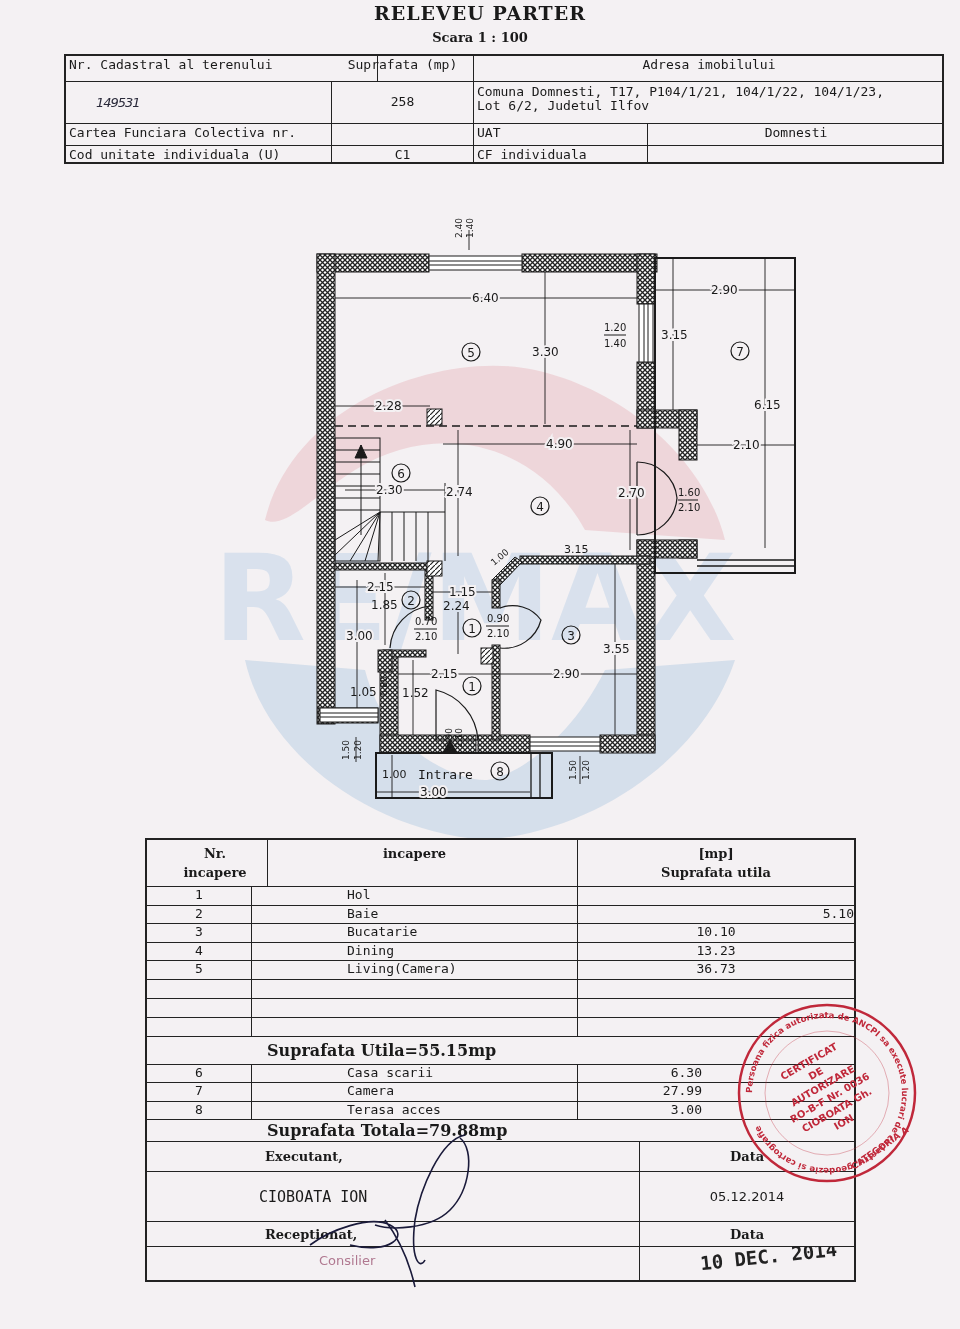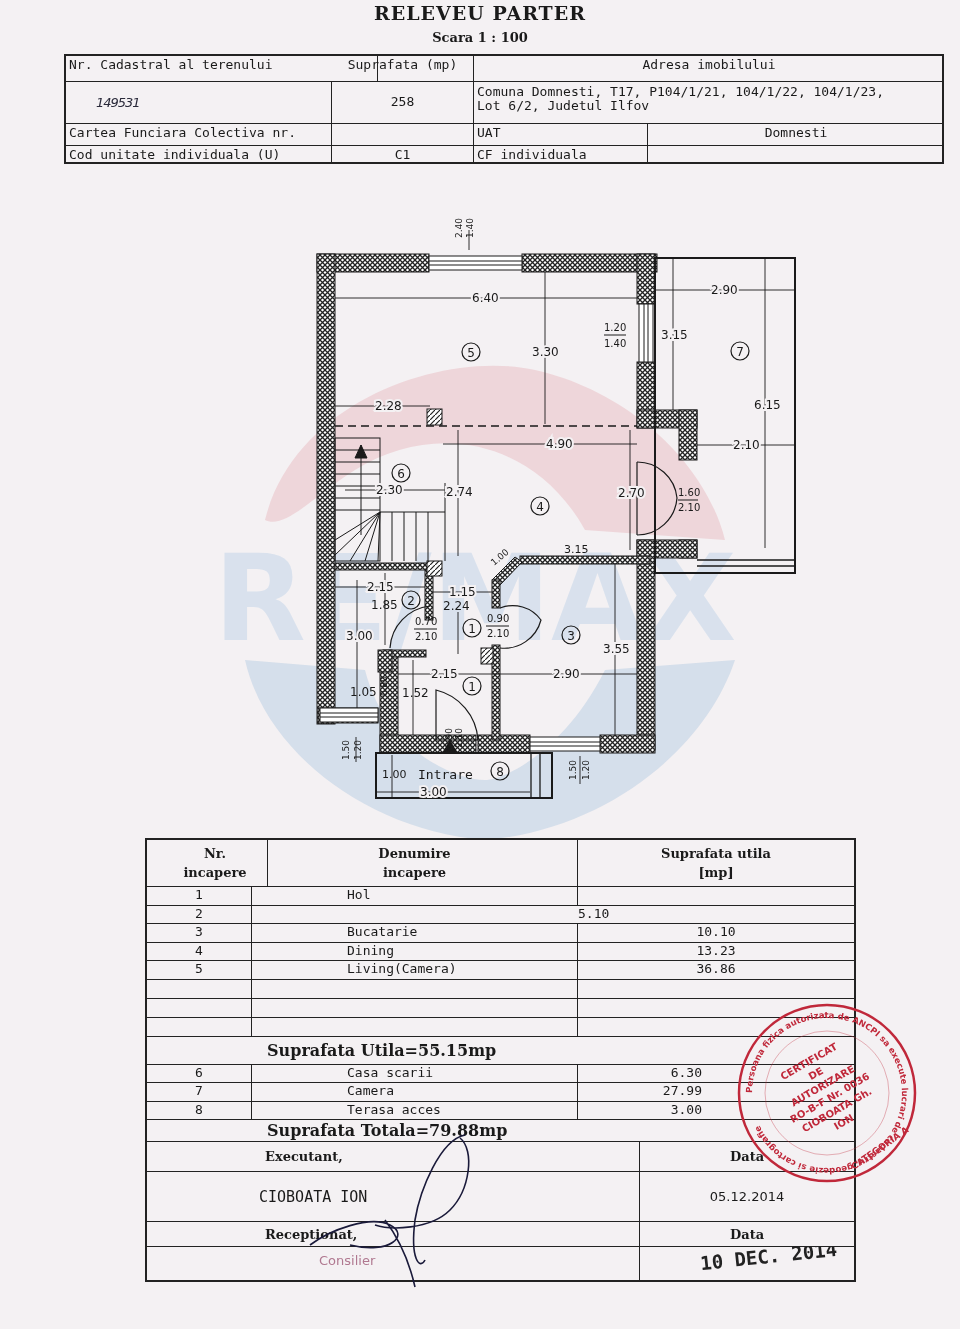--- a/index.html
+++ b/index.html
@@ -296,52 +296,52 @@
 </svg>
 
 <div class="rt">
 
   <div class="row" style="top:0;height:47px;">
     <div class="c vline big" style="left:16px;width:105px;text-align:center;line-height:19px;padding-top:4px;">
       <div>Nr.</div>
       <div>incapere</div>
     </div>
     <div class="c vline big" style="left:105px;width:326px;text-align:center;line-height:19px;padding-top:4px;">
-      <div>Denumire</div>
       <div>incapere</div>
     </div>
     <div class="c big" style="left:431px;right:0;text-align:center;line-height:19px;padding-top:4px;">
+      <div>[mp]</div>
       <div>Suprafata utila</div>
-      <div>[mp]</div>
     </div>
   </div>
 
   <div class="row cad" style="top:47px;height:18.5px;">
     <div class="c vline" style="left:0;width:105px;text-align:center;">1</div>
     <div class="c vline" style="left:105px;width:326px;padding-left:95px;">Hol</div>
     <div class="c" style="left:431px;right:0;text-align:left;margin-top:33px;">5.60</div>
   </div>
   <div class="row cad" style="top:65.5px;height:18.5px;">
     <div class="c vline" style="left:0;width:105px;text-align:center;">2</div>
-    <div class="c" style="left:431px;right:0;text-align:left;">5.10</div>
+    <div class="c vline" style="left:105px;width:326px;padding-left:95px;">Baie</div>
+    <div class="c" style="left:431px;right:0;text-align:right;">5.10</div>
   </div>
   <div class="row cad" style="top:84px;height:18.5px;">
     <div class="c vline" style="left:0;width:105px;text-align:center;">3</div>
     <div class="c vline" style="left:105px;width:326px;padding-left:95px;">Bucatarie</div>
     <div class="c" style="left:431px;right:0;text-align:center;">10.10</div>
   </div>
   <div class="row cad" style="top:102.5px;height:18.5px;">
     <div class="c vline" style="left:0;width:105px;text-align:center;">4</div>
     <div class="c vline" style="left:105px;width:326px;padding-left:95px;">Dining</div>
     <div class="c" style="left:431px;right:0;text-align:center;">13.23</div>
   </div>
   <div class="row cad" style="top:121px;height:18.5px;">
     <div class="c vline" style="left:0;width:105px;text-align:center;">5</div>
     <div class="c vline" style="left:105px;width:326px;padding-left:95px;">Living(Camera)</div>
-    <div class="c" style="left:431px;right:0;text-align:center;">36.86</div>
+    <div class="c" style="left:431px;right:0;text-align:center;">36.73</div>
   </div>
 
   <div class="row" style="top:139.5px;height:19px;">
     <div class="c vline" style="left:0;width:105px;"></div>
     <div class="c vline" style="left:105px;width:326px;"></div>
   </div>
   <div class="row" style="top:158.5px;height:19px;">
     <div class="c vline" style="left:0;width:105px;"></div>
     <div class="c vline" style="left:105px;width:326px;"></div>
   </div>

